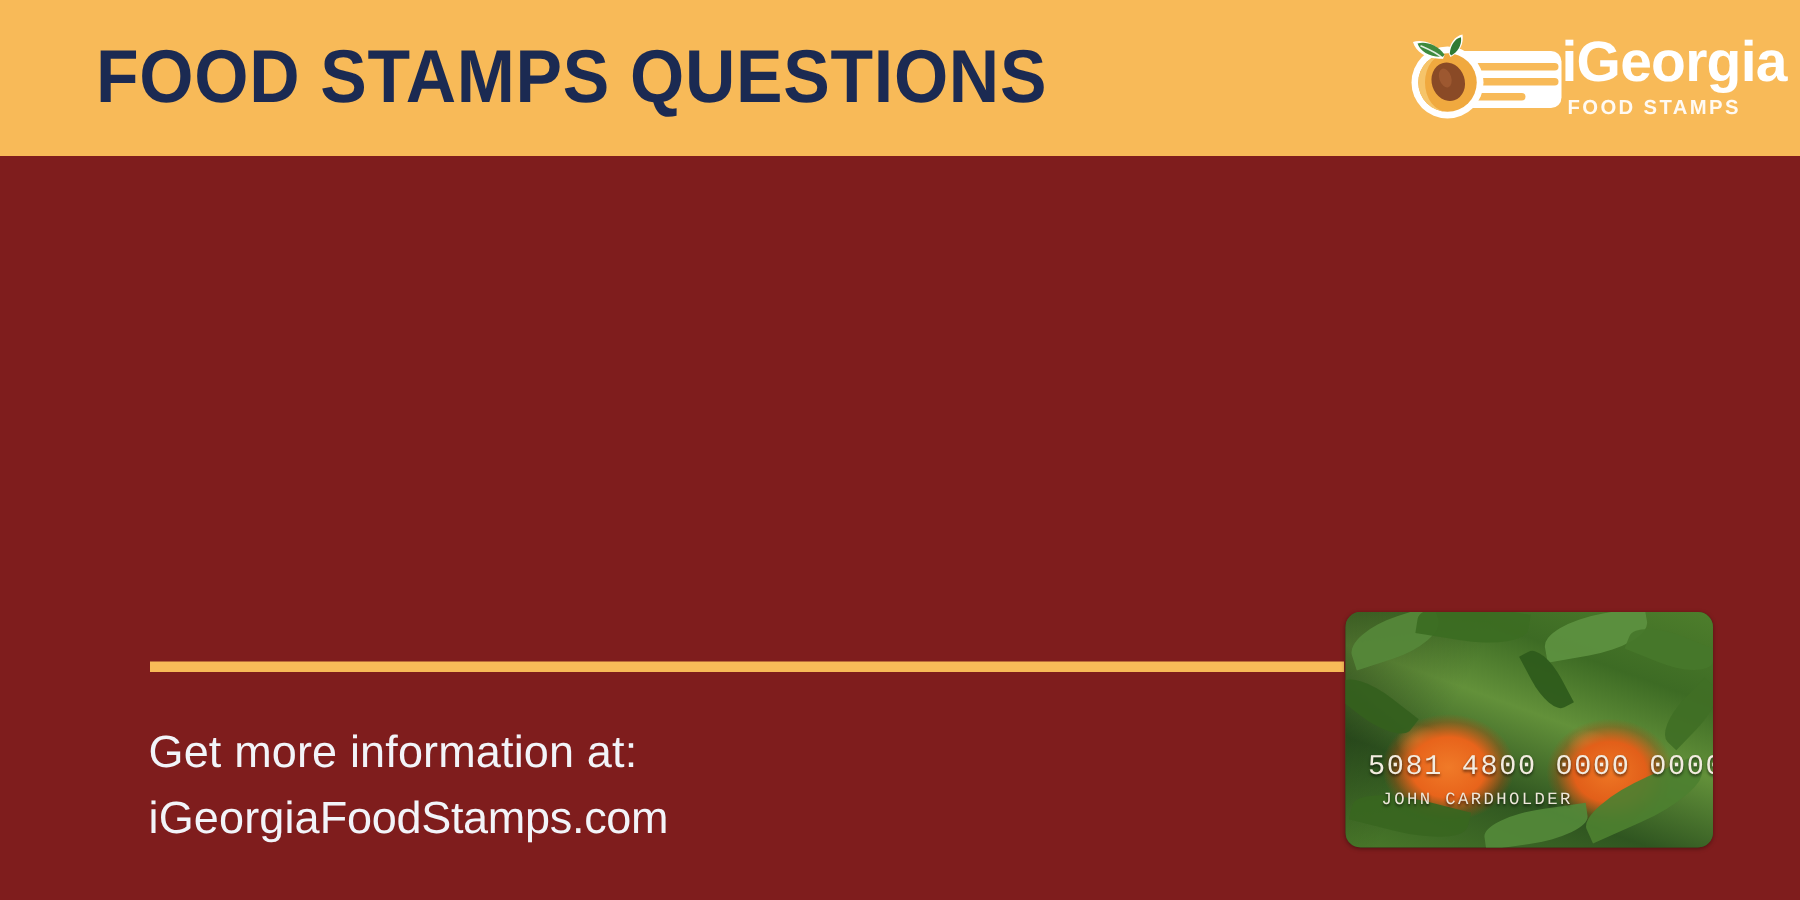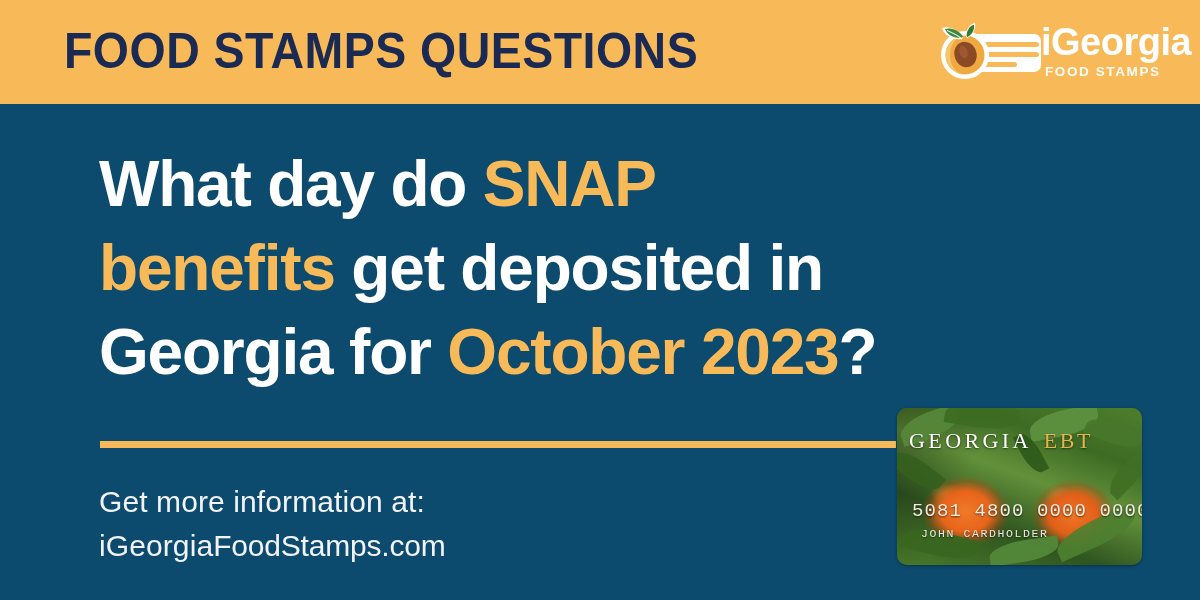--- a/index.html
+++ b/index.html
@@ -5,21 +5,21 @@
   html, body {
     margin: 0;
     padding: 0;
     background: #ffffff;
   }
   .canvas {
     position: relative;
     width: 1200px;
     height: 600px;
     overflow: hidden;
-    background: #0c4a6e;
+    background: #7f1d1d;
     font-family: "Liberation Sans", sans-serif;
   }
 
   
   .header-band {
     position: absolute;
     left: 0;
     top: 0;
     width: 1200px;
     height: 104px;
@@ -253,31 +253,20 @@
           <path d="M14 8.5 C20 11 26 14 29 17" stroke="#ffffff" stroke-width="1.1" fill="none" opacity="0.85"></path>
         </svg>
       </div>
       <div class="logo-text">
         <div class="logo-word">iGeorgia</div>
         <div class="logo-sub">FOOD STAMPS</div>
       </div>
     </div>
   </div>
 
-  <div class="headline">
-    <div class="headline-line">
-      <span>What day do </span><span class="hl-accent">SNAP</span>
-    </div>
-    <div class="headline-line">
-      <span class="hl-accent">benefits</span><span> get deposited in</span>
-    </div>
-    <div class="headline-line">
-      <span>Georgia for </span><span class="hl-accent">October 2023</span><span>?</span>
-    </div>
-  </div>
 
   <div class="divider"></div>
 
   <div class="footer-text">
     <div class="footer-line">Get more information at:</div>
     <div class="footer-line">
       <span class="site-light">iGeorgia</span><span class="site-bold">FoodStamps.com</span>
     </div>
   </div>
 
@@ -287,20 +276,17 @@
       <div class="leaf l2"></div>
       <div class="leaf l3"></div>
       <div class="leaf l4"></div>
       <div class="leaf l5"></div>
       <div class="leaf l6"></div>
       <div class="leaf l7"></div>
       <div class="leaf l8"></div>
       <div class="leaf l9"></div>
       <div class="leaf l10"></div>
     </div>
-    <div class="ebt-brand">
-      <span class="ebt-georgia">GEORGIA</span><span class="ebt-ebt">EBT</span>
-    </div>
     <div class="ebt-number">5081 4800 0000 0000</div>
     <div class="ebt-name">JOHN CARDHOLDER</div>
   </div>
 
 </div>
 
 </body></html>

